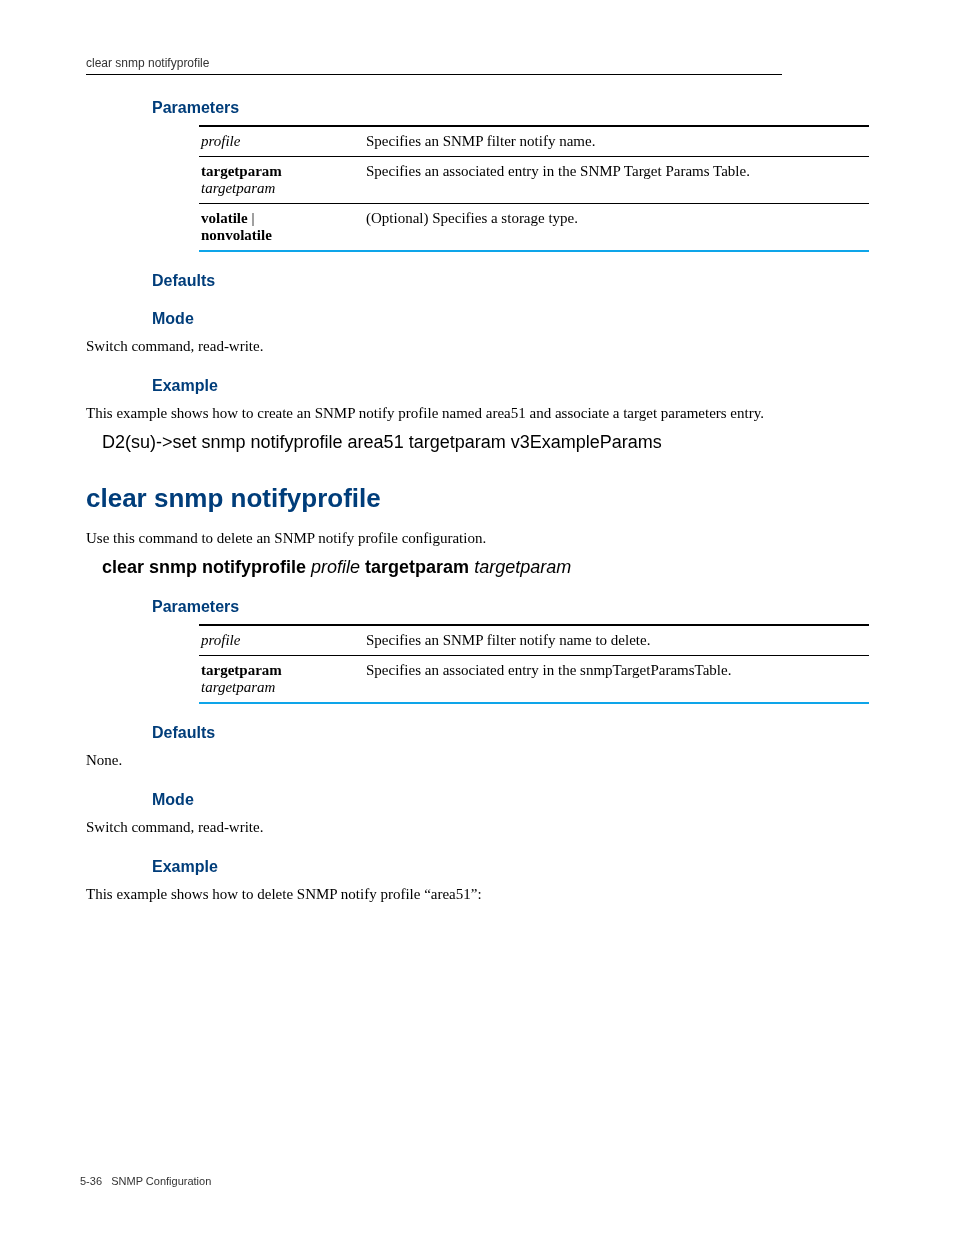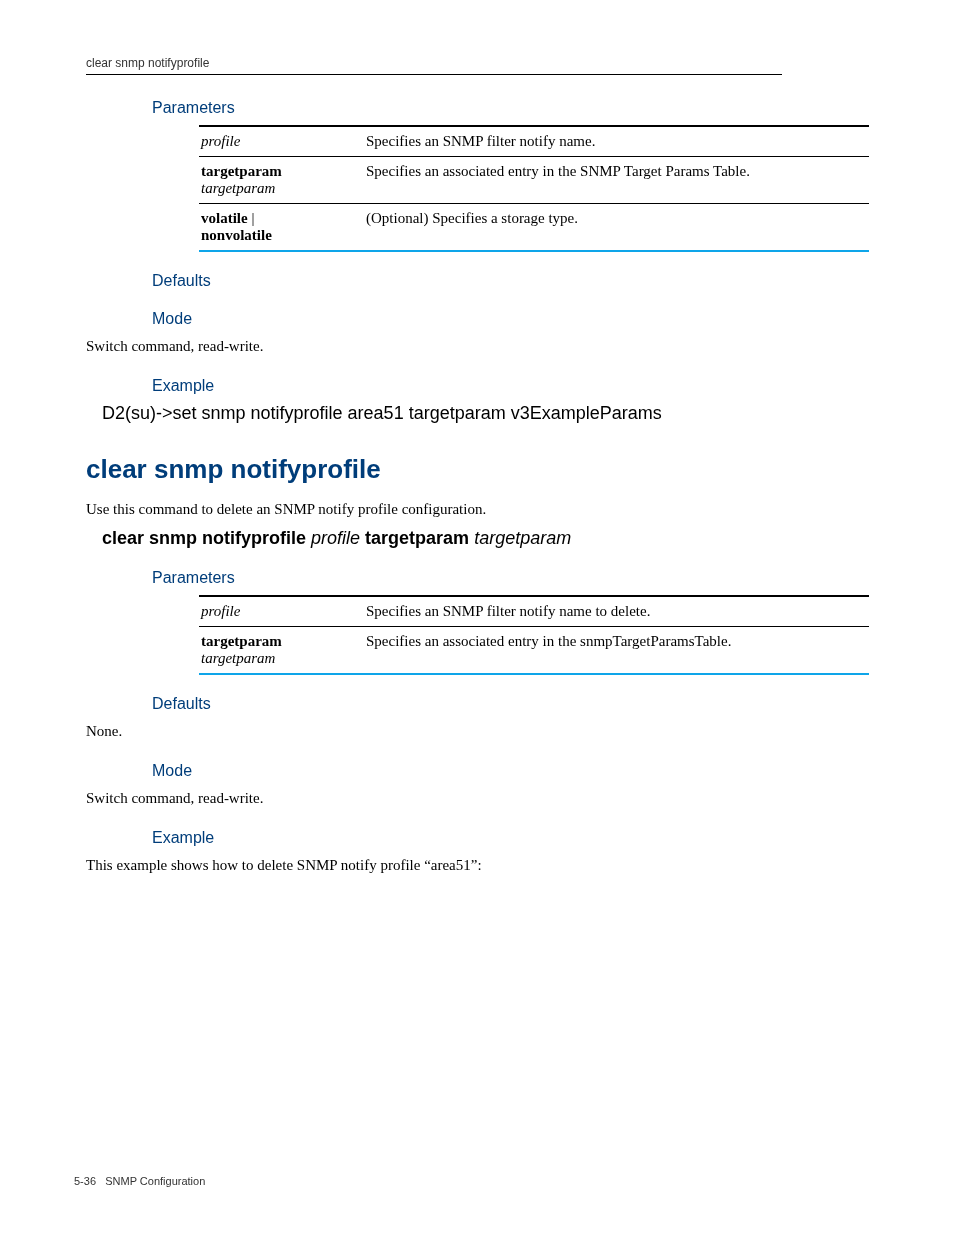--- a/index.html
+++ b/index.html
@@ -22,21 +22,21 @@
     color: #333;
     margin-bottom: 4px;
   }
   .hdr-rule {
     border: none;
     border-top: 1px solid #000;
     margin: 0 0 24px 0;
   }
   .h3 {
     font-family: Arial, Helvetica, sans-serif;
-    font-weight: normal;
+    font-weight: bold;
     font-size: 16px;
     color: #003d7a;
     margin: 20px 0 8px 66px;
   }
   .h1 {
     font-family: Arial, Helvetica, sans-serif;
     font-weight: bold;
     font-size: 26px;
     color: #003d7a;
     margin: 30px 0 14px 0;
@@ -76,21 +76,21 @@
     font-family: Liberation Sans, sans-serif;
     font-size: 18px;
     white-space: pre;
     margin: 8px 16px;
   }
   .codebold { font-weight: bold; }
   .codeital { font-style: italic; }
   .footer {
     position: absolute;
     bottom: 48px;
-    left: 74px;
+    left: 80px;
     font-family: Arial, Helvetica, sans-serif;
     font-size: 11px;
     color: #333;
   }
   .nowrap { white-space: nowrap; }
 </style>
 </head>
 <body>
 
 <div class="page">
@@ -123,20 +123,21 @@
     </tbody>
       </table>
   </div>
 
   <div class="h3">Defaults</div>
 
   <div class="h3">Mode</div>
   <div class="indent para">Switch command, read-write.</div>
 
   <div class="h3">Example</div>
+  <div class="indent para">This example shows how to create an SNMP notify profile named area51 and associate a target parameters entry.</div>
   <div class="indent code">D2(su)-&gt;set snmp notifyprofile area51 targetparam v3ExampleParams</div>
 
   <div class="h1">clear snmp notifyprofile</div>
   <div class="indent para">Use this command to delete an SNMP notify profile configuration.</div>
 
   <div class="indent code"><span class="codebold">clear snmp notifyprofile </span><span class="codeital">profile</span><span class="codebold"> targetparam </span><span class="codeital">targetparam</span></div>
 
   <div class="h3">Parameters</div>
   <div class="indent">
     <table class="params">

